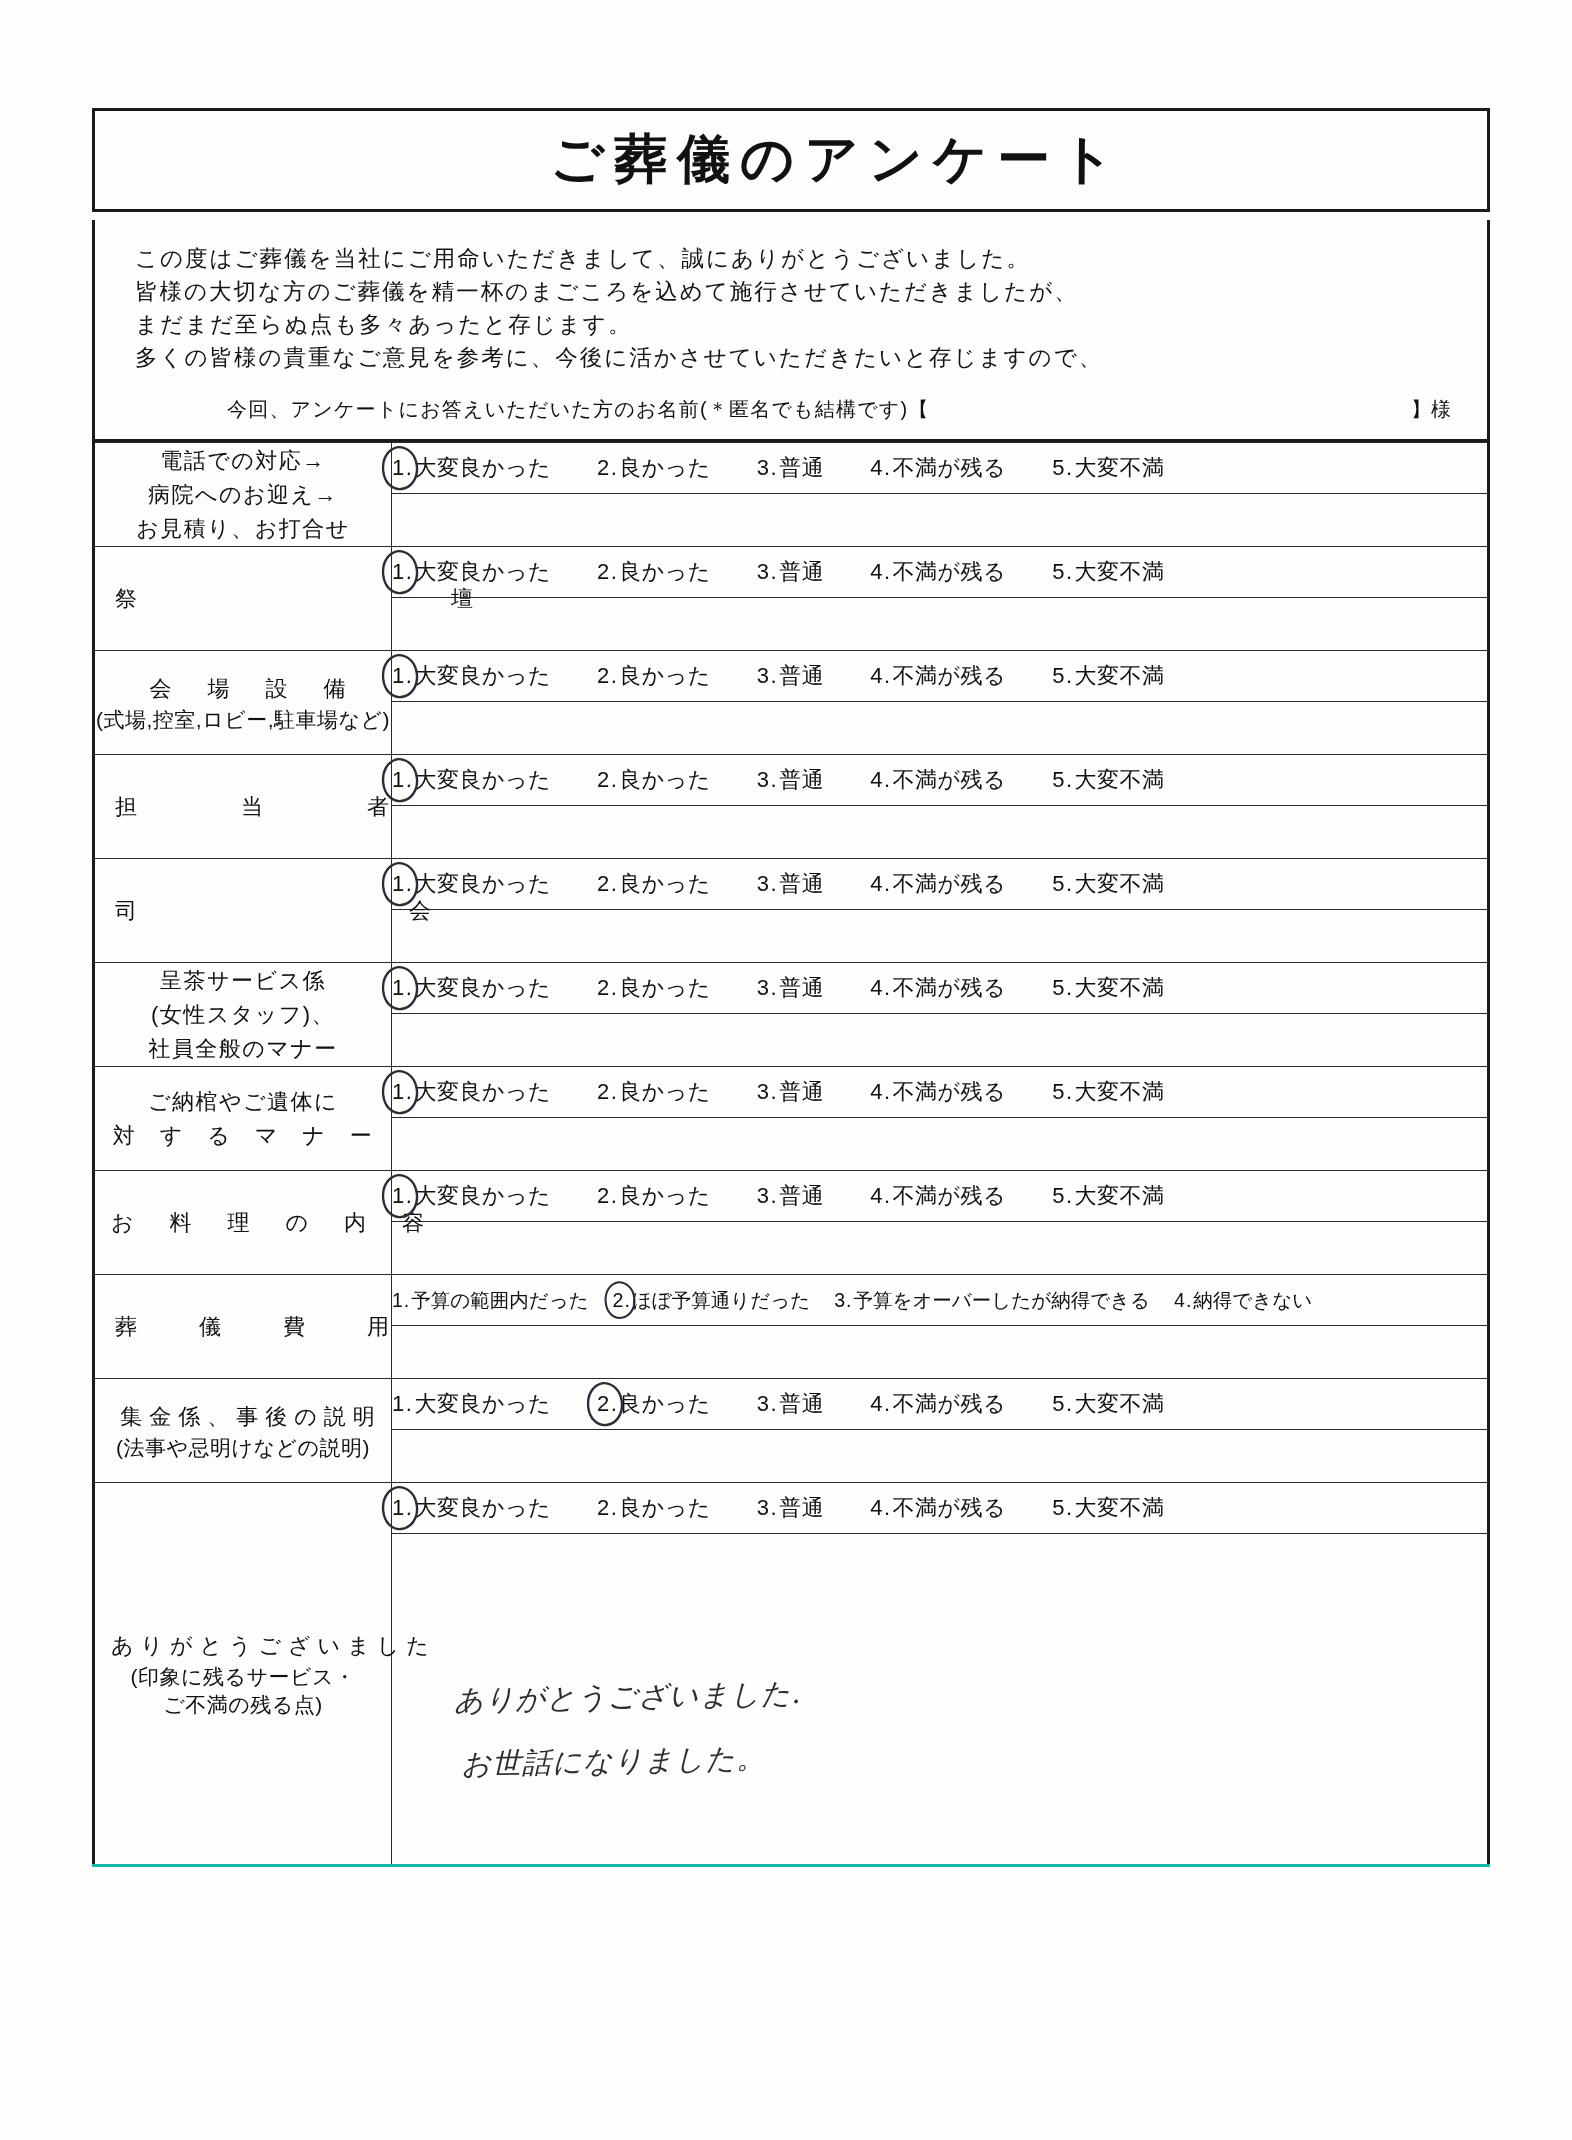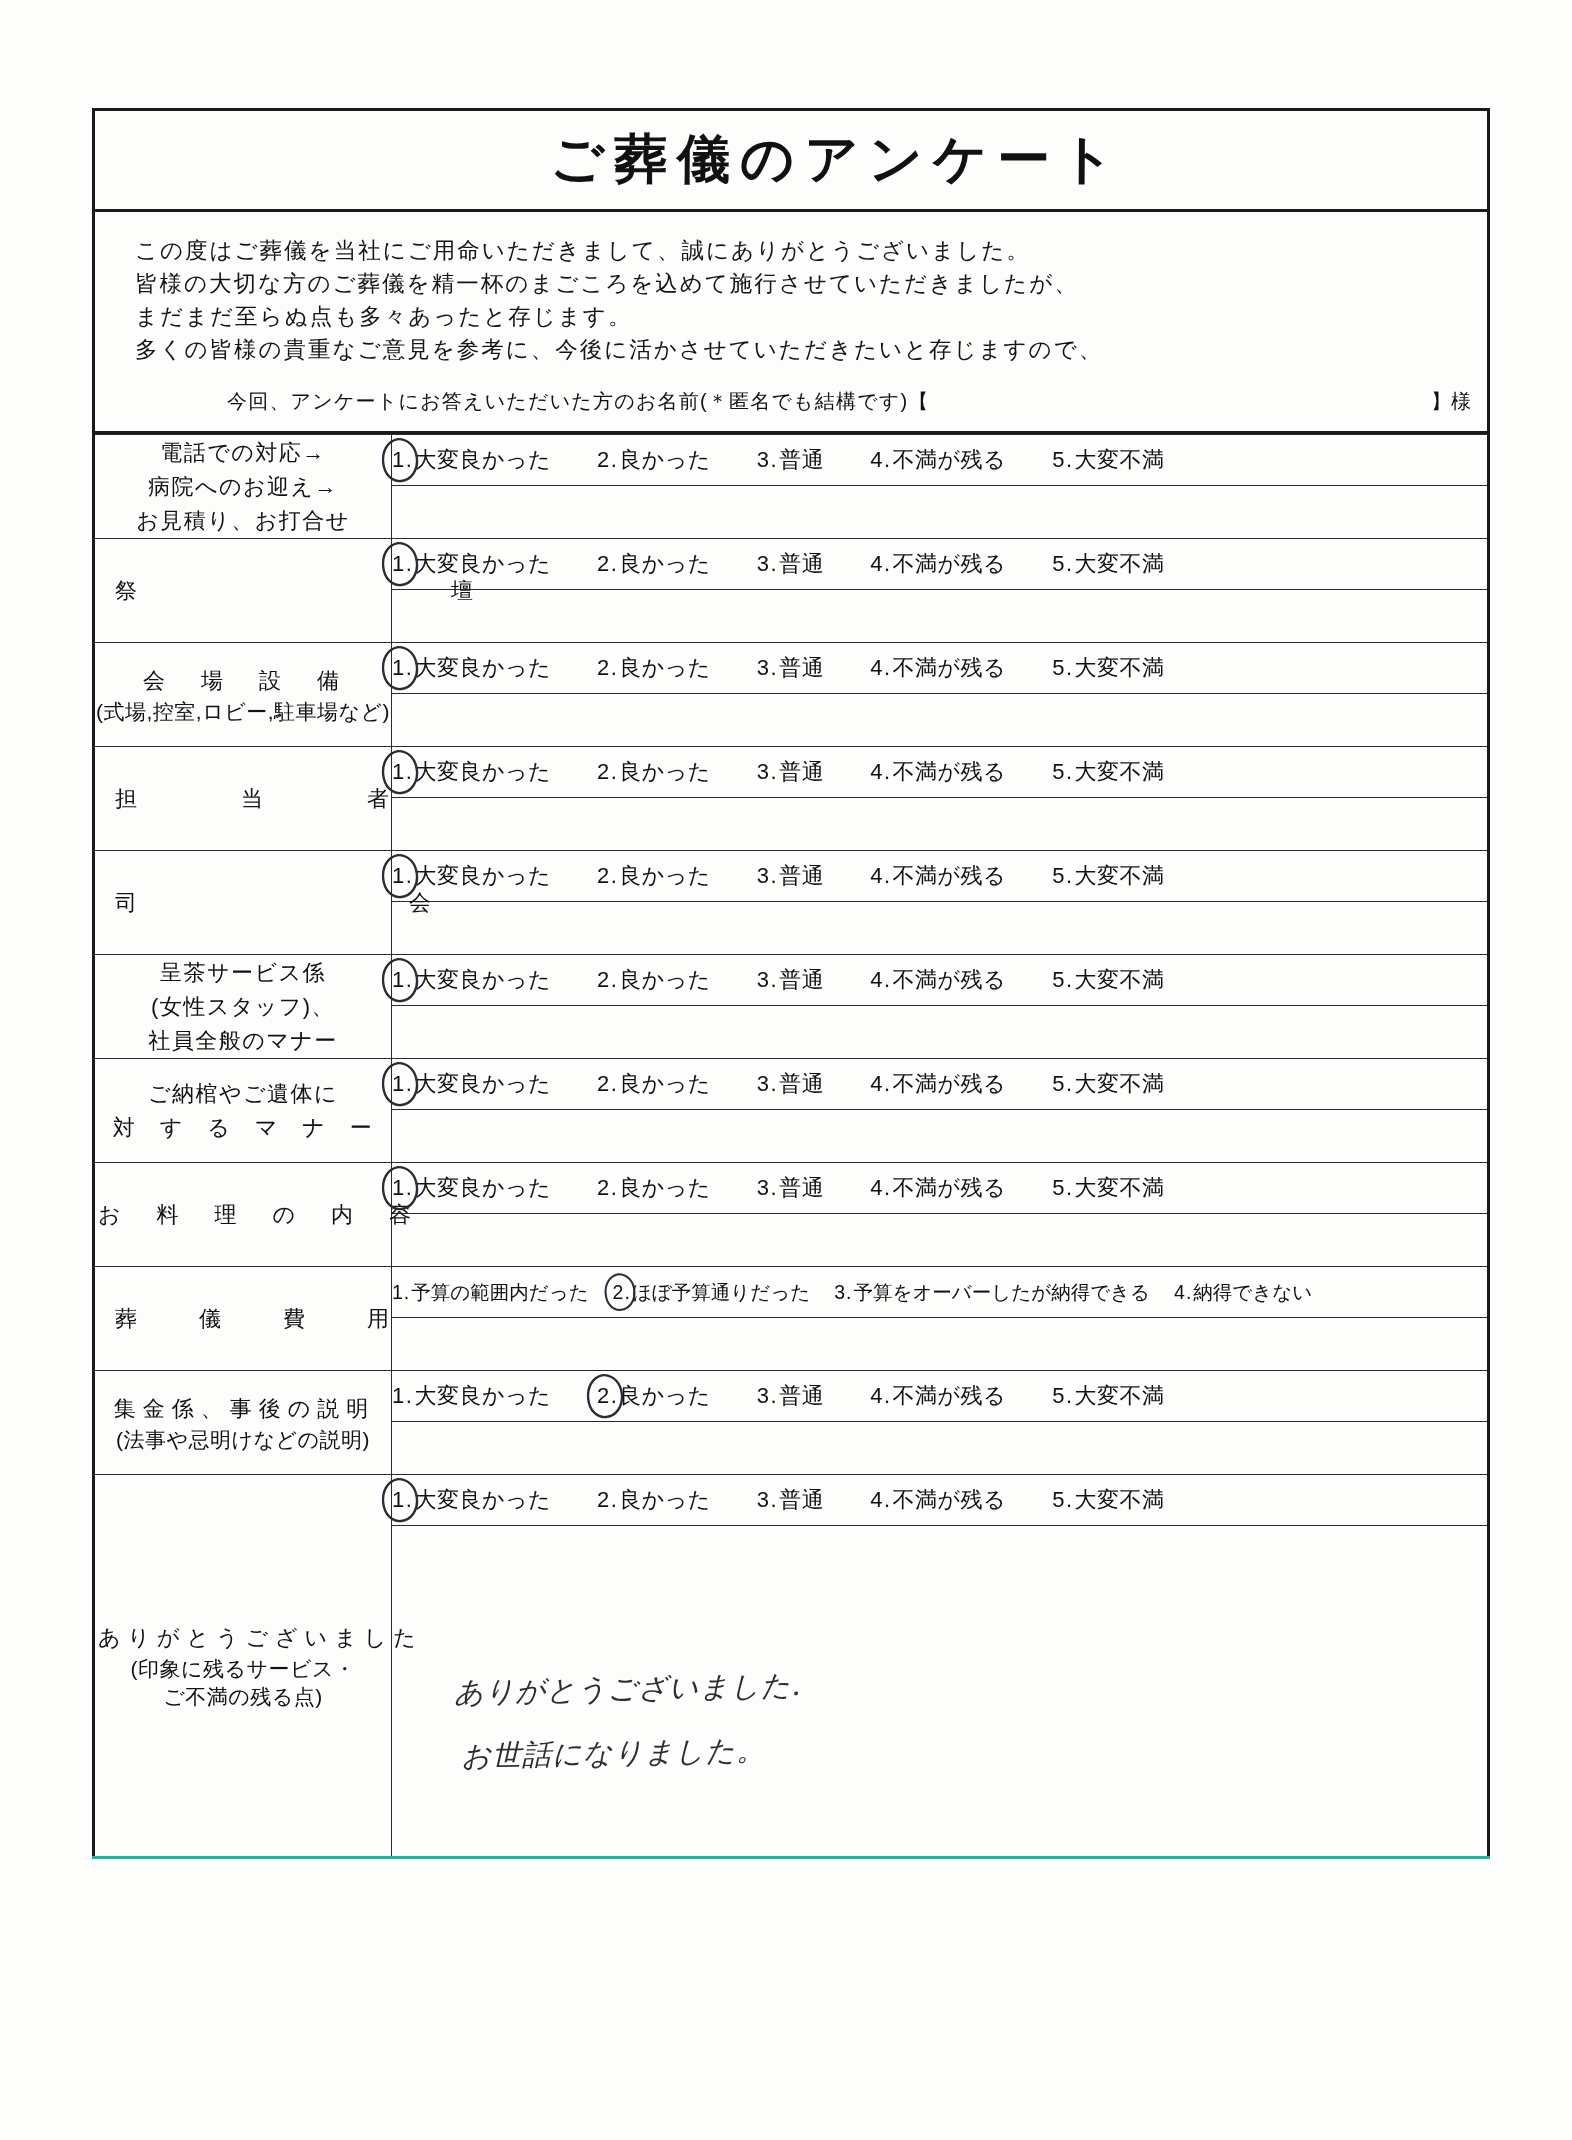--- a/index.html
+++ b/index.html
@@ -51,21 +51,22 @@
     white-space: nowrap;
   }
 
   
   .intro-band {
     position: relative;
     border-left: 3px solid #1a1a1a;
     border-right: 3px solid #1a1a1a;
     border-bottom: 3px solid #1a1a1a;
     box-sizing: border-box;
-    padding: 22px 16px 16px 40px;
+    padding: 22px 36px 16px 40px;
+    margin-top: 8px;
   }
   .intro-line {
     font-size: 22.5px;
     line-height: 33px;
     letter-spacing: 2.0px;
     white-space: nowrap;
     color: #141414;
   }
   .intro-line.l5 { position: relative; }
   .note-inline {
@@ -109,21 +110,21 @@
   .lbl-cell {
     width: 296px;
     text-align: center;
     padding: 6px 4px;
   }
   .lbl-main {
     font-size: 22px;
     letter-spacing: 7px;
     line-height: 34px;
     white-space: nowrap;
-    padding-left: 3px;
+    padding-left: 16px;
   }
   .lbl-main.tight { letter-spacing: 1.5px; padding-left: 0; }
   .lbl-main.loose { letter-spacing: 20px; padding-left: 20px; }
   .lbl-sub {
     font-size: 21px;
     letter-spacing: 0.5px;
     line-height: 28px;
     white-space: nowrap;
   }
 

